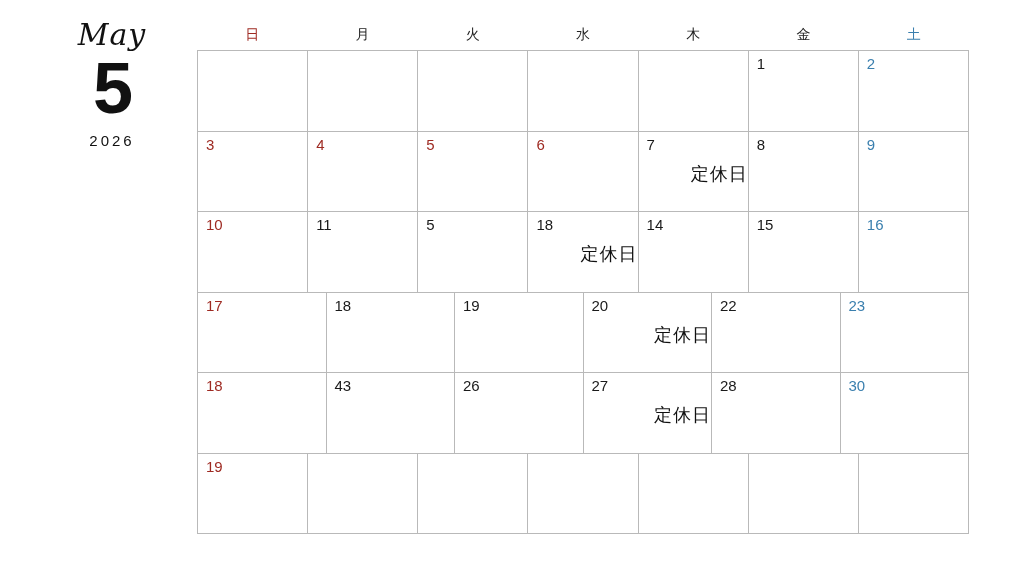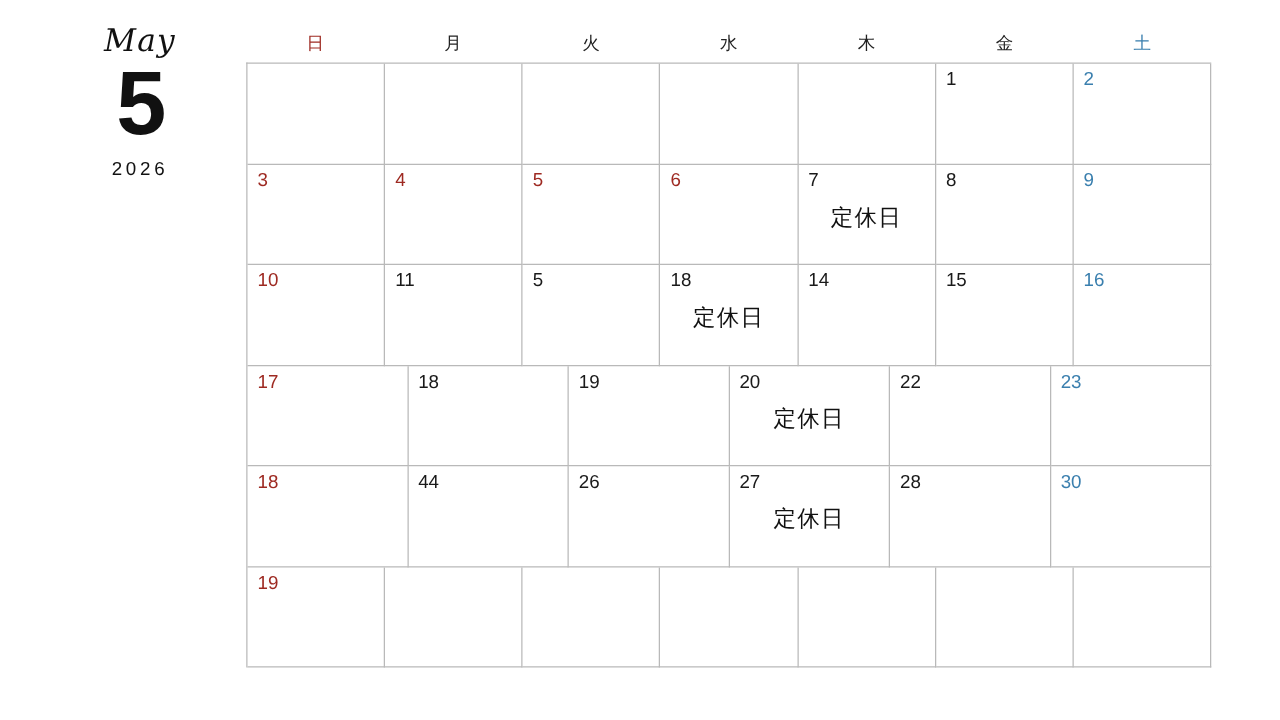--- a/index.html
+++ b/index.html
@@ -24,21 +24,21 @@
   .month-block {
     position: absolute;
     left: 52px;
     top: 20px;
     width: 120px;
     text-align: center;
   }
   .month-name {
     font-family: "DejaVu Serif", serif;
     font-style: italic;
-    font-size: 25px;
+    font-size: 30px;
     color: #111111;
     letter-spacing: 1px;
     line-height: 1;
     margin-bottom: 4px;
   }
   .month-number {
     font-family: "Liberation Sans", sans-serif;
     font-size: 72px;
     font-weight: bold;
     color: #111111;
@@ -98,21 +98,21 @@
     font-family: "Liberation Sans", sans-serif;
   }
   .daynum.sun { color: #9e2a22; }
   .daynum.sat { color: #3a7fae; }
   .daynum.holiday { color: #9e2a22; }
   .event {
     position: absolute;
     left: 0;
     right: 0;
     top: 30px;
-    text-align: center;
+    text-align: right;
     font-size: 18px;
     color: #111111;
     font-family: "Liberation Sans", sans-serif;
     letter-spacing: 1px;
   }
   .event:empty { display: none; }
 </style>
 </head>
 <body>
 
@@ -256,21 +256,21 @@
 
         </div>
       </div>
 
       <div class="week">
         <div class="cell">
           <div class="daynum sun">18</div>
 
         </div>
         <div class="cell">
-          <div class="daynum">44</div>
+          <div class="daynum">43</div>
 
         </div>
         <div class="cell">
           <div class="daynum">26</div>
 
         </div>
         <div class="cell">
           <div class="daynum">27</div>
           <div class="event">定休日</div>
         </div>

